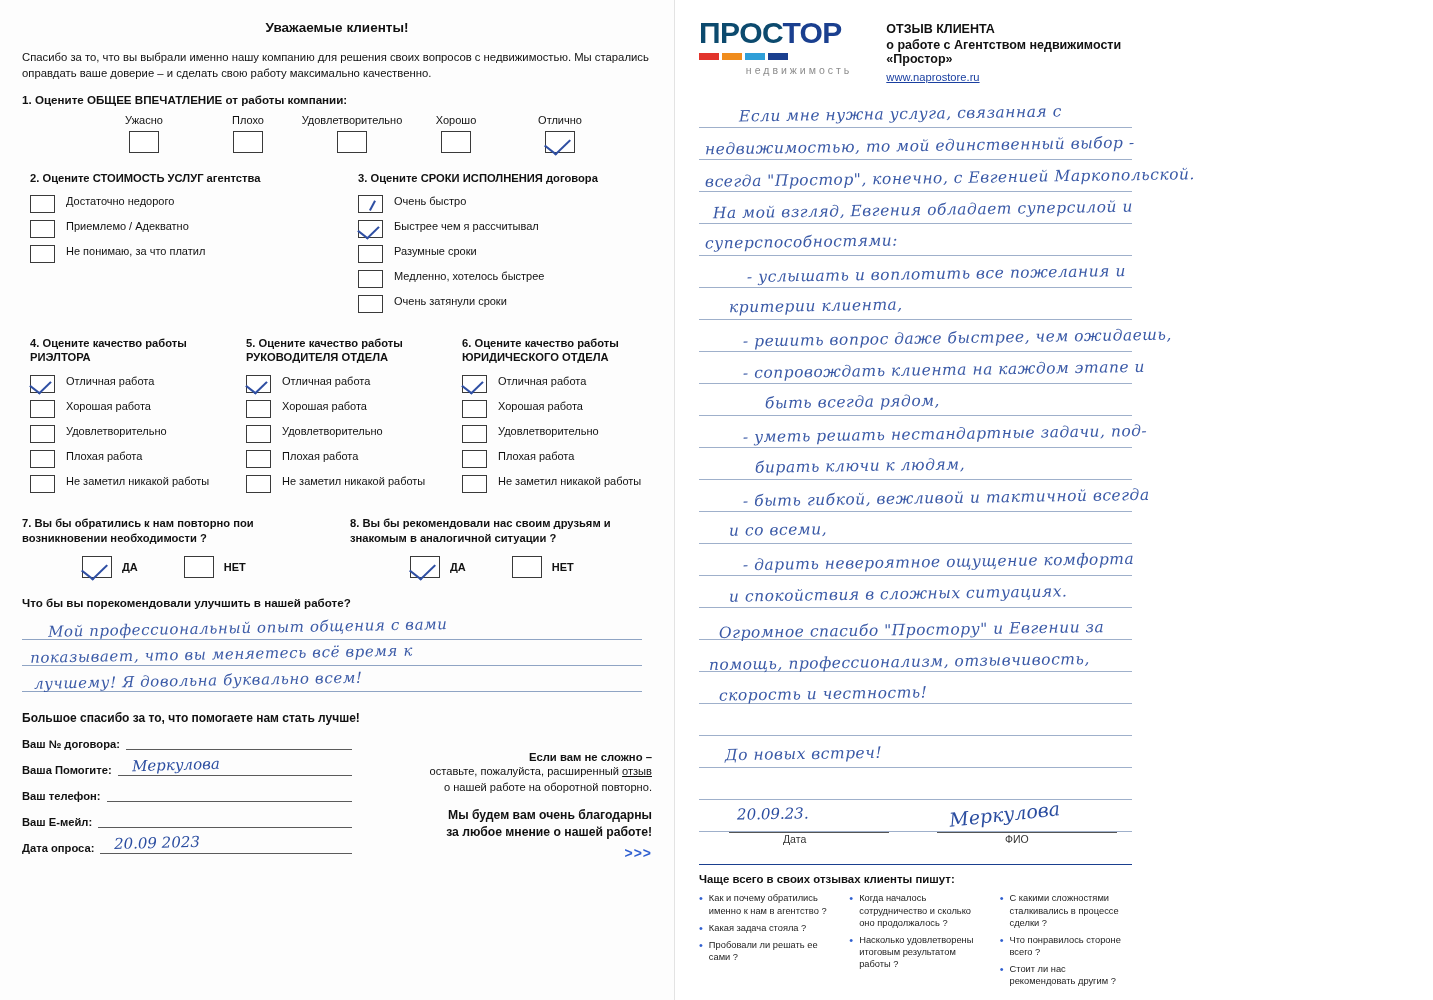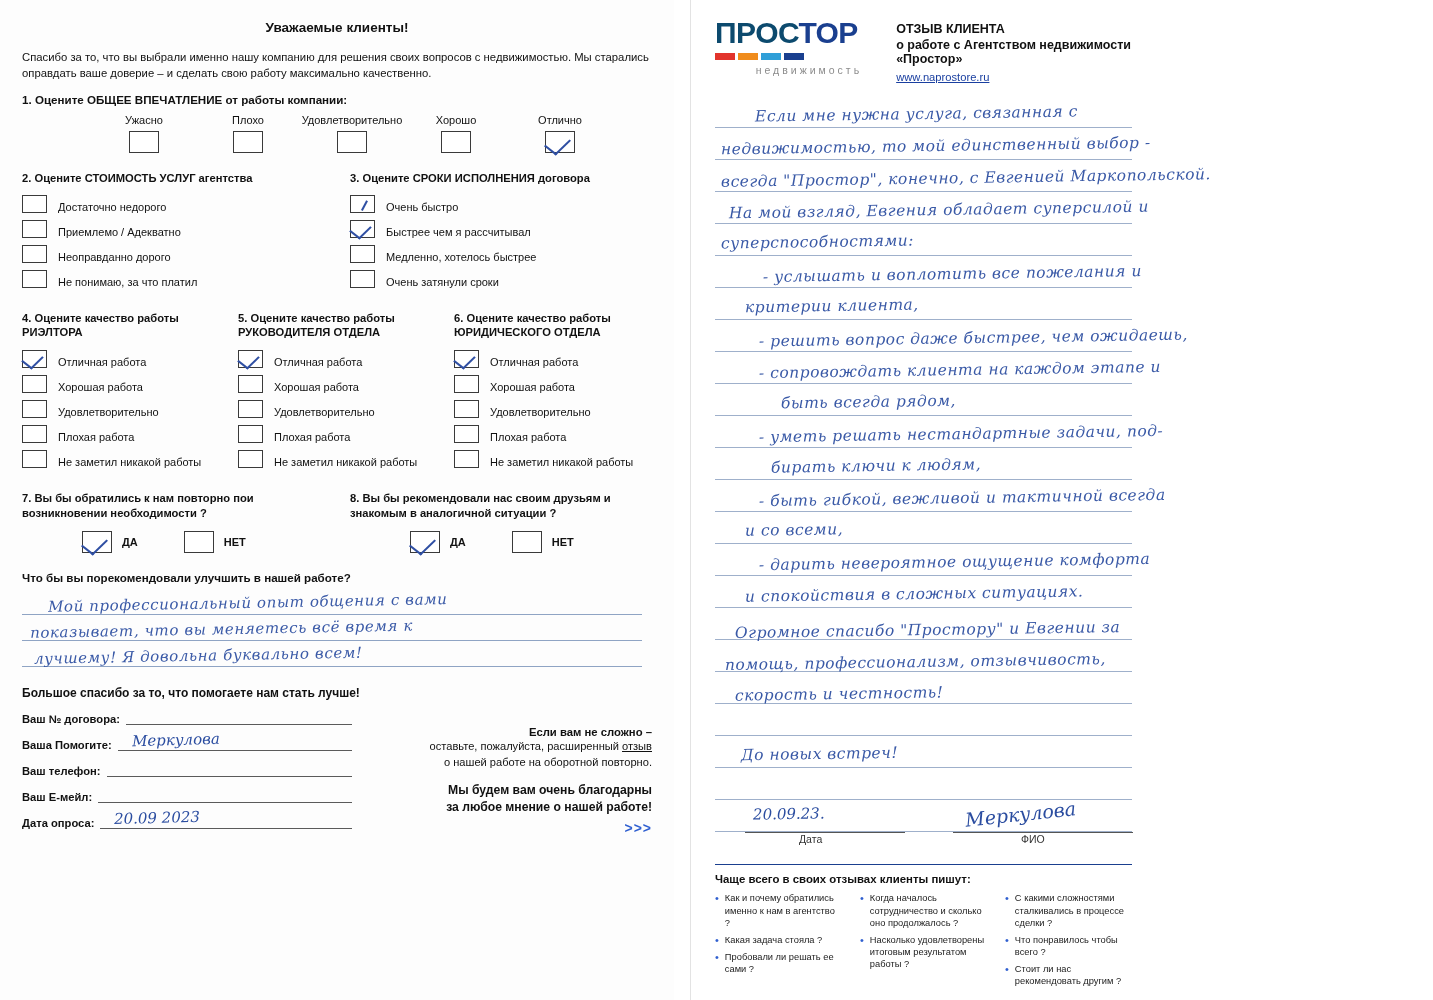--- a/index.html
+++ b/index.html
@@ -5,21 +5,21 @@
   * { box-sizing: border-box; }
   html, body { margin:0; padding:0; }
   body {
     width:1433px; height:1000px;
     background:#ffffff;
     font-family:"Liberation Sans", sans-serif;
     color:#111;
     overflow:hidden;
     position:relative;
   }
-  .page { position:relative; width:1152px; height:1000px; display:flex;gap:16px; }
+  .page { position:relative; width:1152px; height:1000px; display:flex; }
   .left-page {
     width:717px; height:1000px; position:relative;
     padding:18px 22px 10px 22px;
     background:#fdfdfd;
   }
   .right-page {
     width:716px; height:1000px; position:relative;
     padding:18px 20px 10px 24px;
     background:#ffffff;
     border-left:1px solid #e3e3e3;
@@ -50,23 +50,23 @@
   }
   .box.small.tick::after { left:3px; top:0px; width:11px; height:15px; }
   .box.small.tick-partial::after {
     content:"";
     position:absolute; left:4px; top:2px; width:9px; height:11px;
     border-right:2px solid #2f4fa3; border-bottom:0;
     transform:rotate(28deg);
   }
 
   .two-col { display:flex; gap:26px; margin-top:14px; }
-  .col { flex:1; }
+  .col { flex:1;margin-left:8px; }
   .col-head { font-size:11.2px; font-weight:bold; margin-bottom:9px; line-height:1.3; }
-  .opt { display:flex; align-items:flex-end; gap:11px; margin-bottom:7px; }
+  .opt { display:flex; align-items:flex-start; gap:11px; margin-bottom:7px; }
   .opt-label { font-size:11px; }
 
   .three-col { display:flex; gap:18px; margin-top:16px; }
   .three-col .col-head { min-height:30px; }
 
   .yn-row { display:flex; gap:26px; margin-top:16px; }
   .yn-block { flex:1; }
   .yn-head { font-size:11.2px; font-weight:bold; line-height:1.35; margin-bottom:10px; }
   .yn-choices { display:flex; gap:46px; padding-left:60px; align-items:center; }
   .yn-choice { display:flex; align-items:center; gap:10px; font-size:11px; font-weight:bold; }
@@ -199,40 +199,40 @@
         <div class="opt">
           <span class="box small"></span>
           <span class="opt-label">Достаточно недорого</span>
         </div>
         <div class="opt">
           <span class="box small"></span>
           <span class="opt-label">Приемлемо / Адекватно</span>
         </div>
         <div class="opt">
           <span class="box small"></span>
-          <span class="opt-label">Неоправданно дорого</span>
-        </div>
-        <div class="opt">
-          <span class="box small"></span>
           <span class="opt-label">Не понимаю, за что платил</span>
         </div>
       </div>
 
       <div class="col">
         <div class="col-head">
           <span class="q-num">3.</span>
           <span>Оцените СРОКИ ИСПОЛНЕНИЯ договора</span>
         </div>
         <div class="opt">
           <span class="box small tick-partial"></span>
           <span class="opt-label">Очень быстро</span>
         </div>
         <div class="opt">
           <span class="box small tick"></span>
           <span class="opt-label">Быстрее чем я рассчитывал</span>
+        </div>
+        <div class="opt">
+          <span class="box small"></span>
+          <span class="opt-label">Разумные сроки</span>
         </div>
         <div class="opt">
           <span class="box small"></span>
           <span class="opt-label">Медленно, хотелось быстрее</span>
         </div>
         <div class="opt">
           <span class="box small"></span>
           <span class="opt-label">Очень затянули сроки</span>
         </div>
       </div>
@@ -523,21 +523,21 @@
             <span>Насколько удовлетворены итоговым результатом работы ?</span>
           </div>
         </div>
         <div class="bb-col">
           <div class="bb-item">
             <span class="bb-dot">•</span>
             <span>С какими сложностями сталкивались в процессе сделки ?</span>
           </div>
           <div class="bb-item">
             <span class="bb-dot">•</span>
-            <span>Что понравилось чтобы всего ?</span>
+            <span>Что понравилось стороне всего ?</span>
           </div>
           <div class="bb-item">
             <span class="bb-dot">•</span>
             <span>Стоит ли нас рекомендовать другим ?</span>
           </div>
         </div>
       </div>
     </div>
 
   </div>

